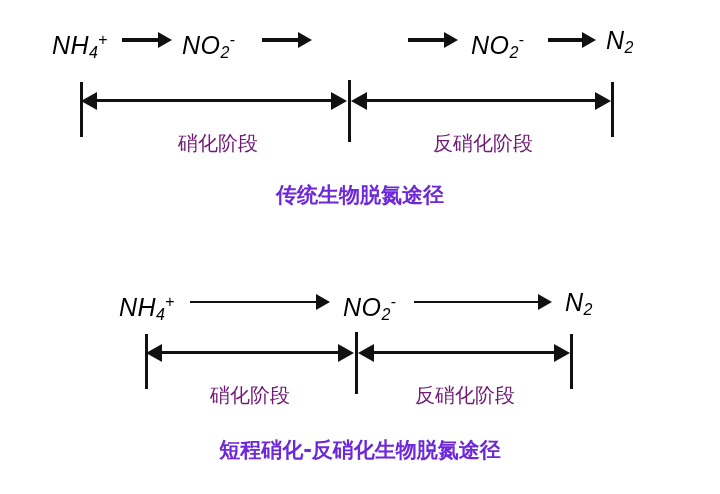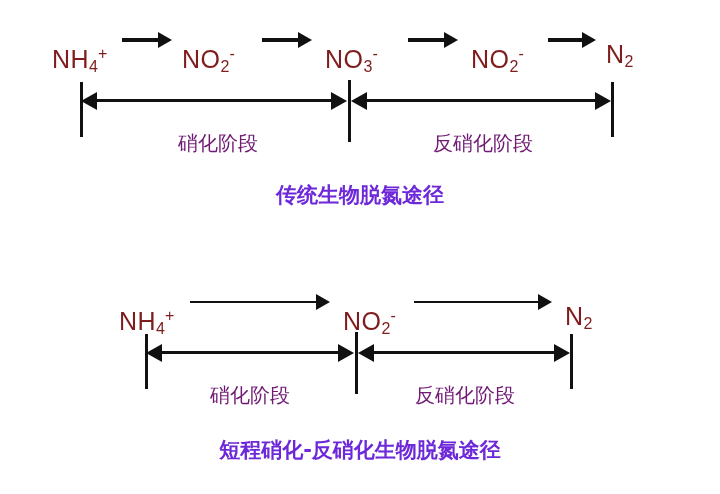--- a/index.html
+++ b/index.html
@@ -17,27 +17,28 @@
     color: #111111;
   }
 
   
   .formula-row {
     position: absolute;
     height: 44px;
   }
   .species {
     position: absolute;
-    top: 14px;
+    top: 0;
     white-space: nowrap;
     font-size: 25px;
     line-height: 44px;
     font-weight: 400;
-    color: #7f1d1d;
+    color: #000000;
     letter-spacing: .5px;
+    font-style: italic;
   }
   .species .sub {
     font-size: 16px;
     vertical-align: -4px;
     letter-spacing: 0;
   }
   .species .sup {
     font-size: 16px;
     vertical-align: 9px;
     letter-spacing: 0;
@@ -148,23 +149,20 @@
 
       <span class="species" style="left:182px;">
         <span>NO</span><span class="sub">2</span><span class="sup">-</span>
       </span>
 
       <span class="rxn-arrow" style="left:262px; width:50px;">
         <span class="shaft" style="width:38px;"></span>
           <span class="head" style="left:36px;"></span>
       </span>
 
-      <span class="species" style="left:325px;">
-        <span>NO</span><span class="sub">3</span><span class="sup">-</span>
-      </span>
 
       <span class="rxn-arrow" style="left:408px; width:50px;">
         <span class="shaft" style="width:38px;"></span>
           <span class="head" style="left:36px;"></span>
       </span>
 
       <span class="species" style="left:471px;">
         <span>NO</span><span class="sub">2</span><span class="sup">-</span>
       </span>
 

